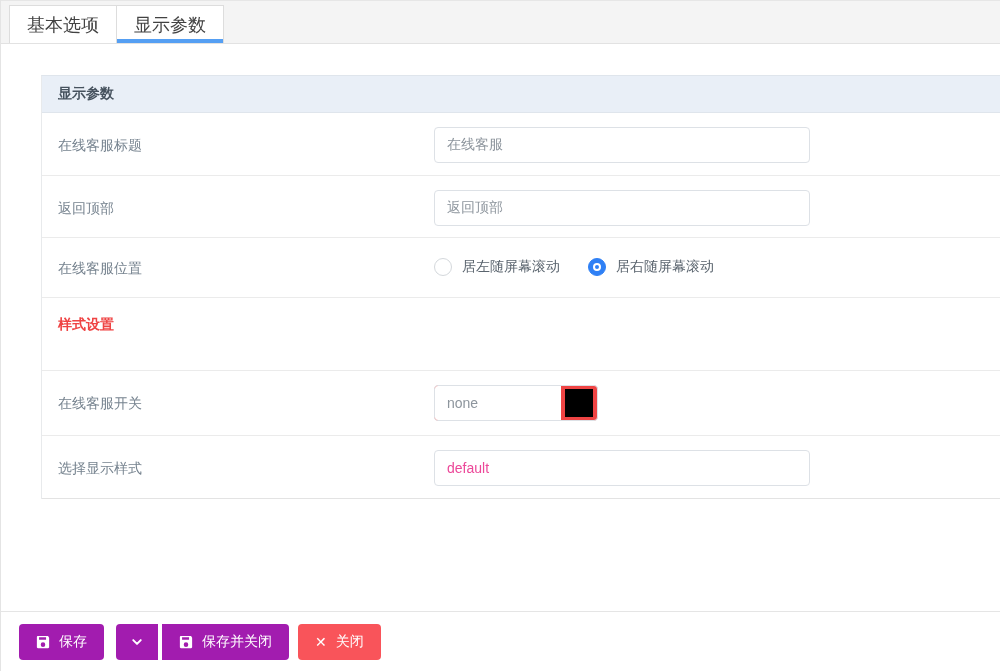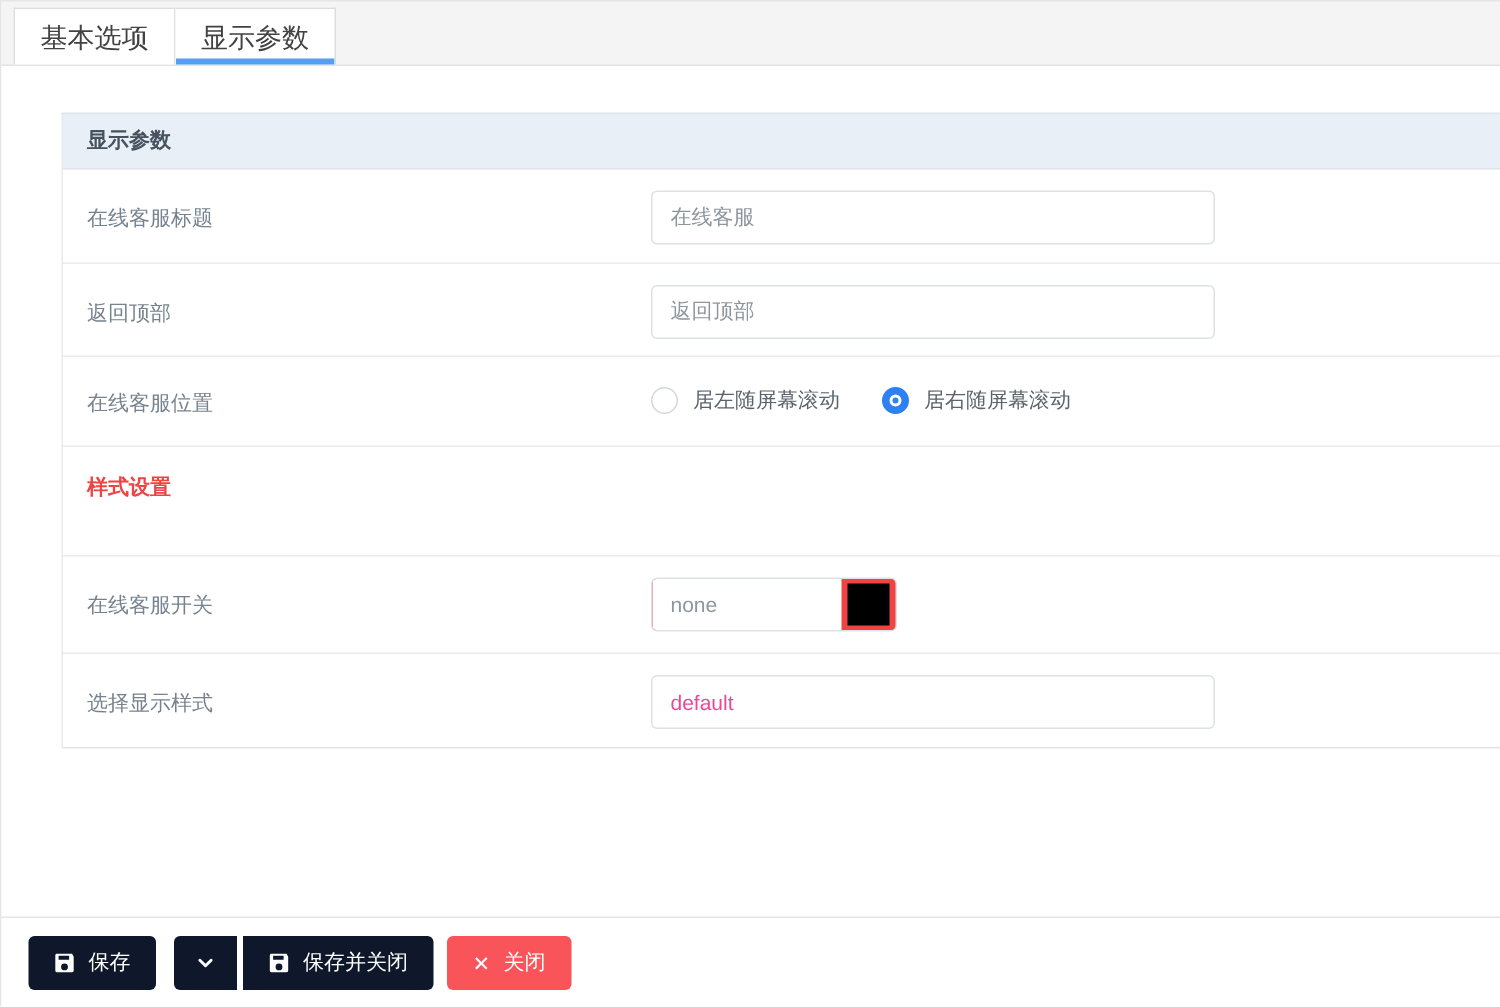--- a/index.html
+++ b/index.html
@@ -51,21 +51,21 @@
   .color-group input { flex:1; border:none; outline:none; padding:0 12px; font-size:14px; color:#8d959d;
     font-family:inherit; min-width:0; }
   .swatch-box { width:36px; display:flex; align-items:center; justify-content:center; }
   .swatch { width:28px; height:28px; }
 
   
   .footer { border-top:1px solid #e5e5e5; margin-top:auto; height:60px; display:flex; align-items:center;
     padding-left:18px; background:#fff; }
   .btn { height:36px; border:none; border-radius:4px; color:#fff; font-size:14px; display:inline-flex;
     align-items:center; gap:9px; padding:0 17px; cursor:pointer; font-family:inherit; }
-  .btn-green { background:#0f172a; }
+  .btn-green { background:#a21caf; }
   .btn-red { background:#f9545a; }
   .btn-caret { width:42px; padding:0; justify-content:center; margin-left:12px; border-radius:4px 0 0 4px; }
   .btn-savec { margin-left:4px; border-radius:0 4px 4px 0; }
   .btn-close { margin-left:9px; }
   .x-glyph { font-weight:bold; font-size:14px; line-height:1; }
   .icon-svg { display:block; }
 </style>
 </head>
 <body>
 

